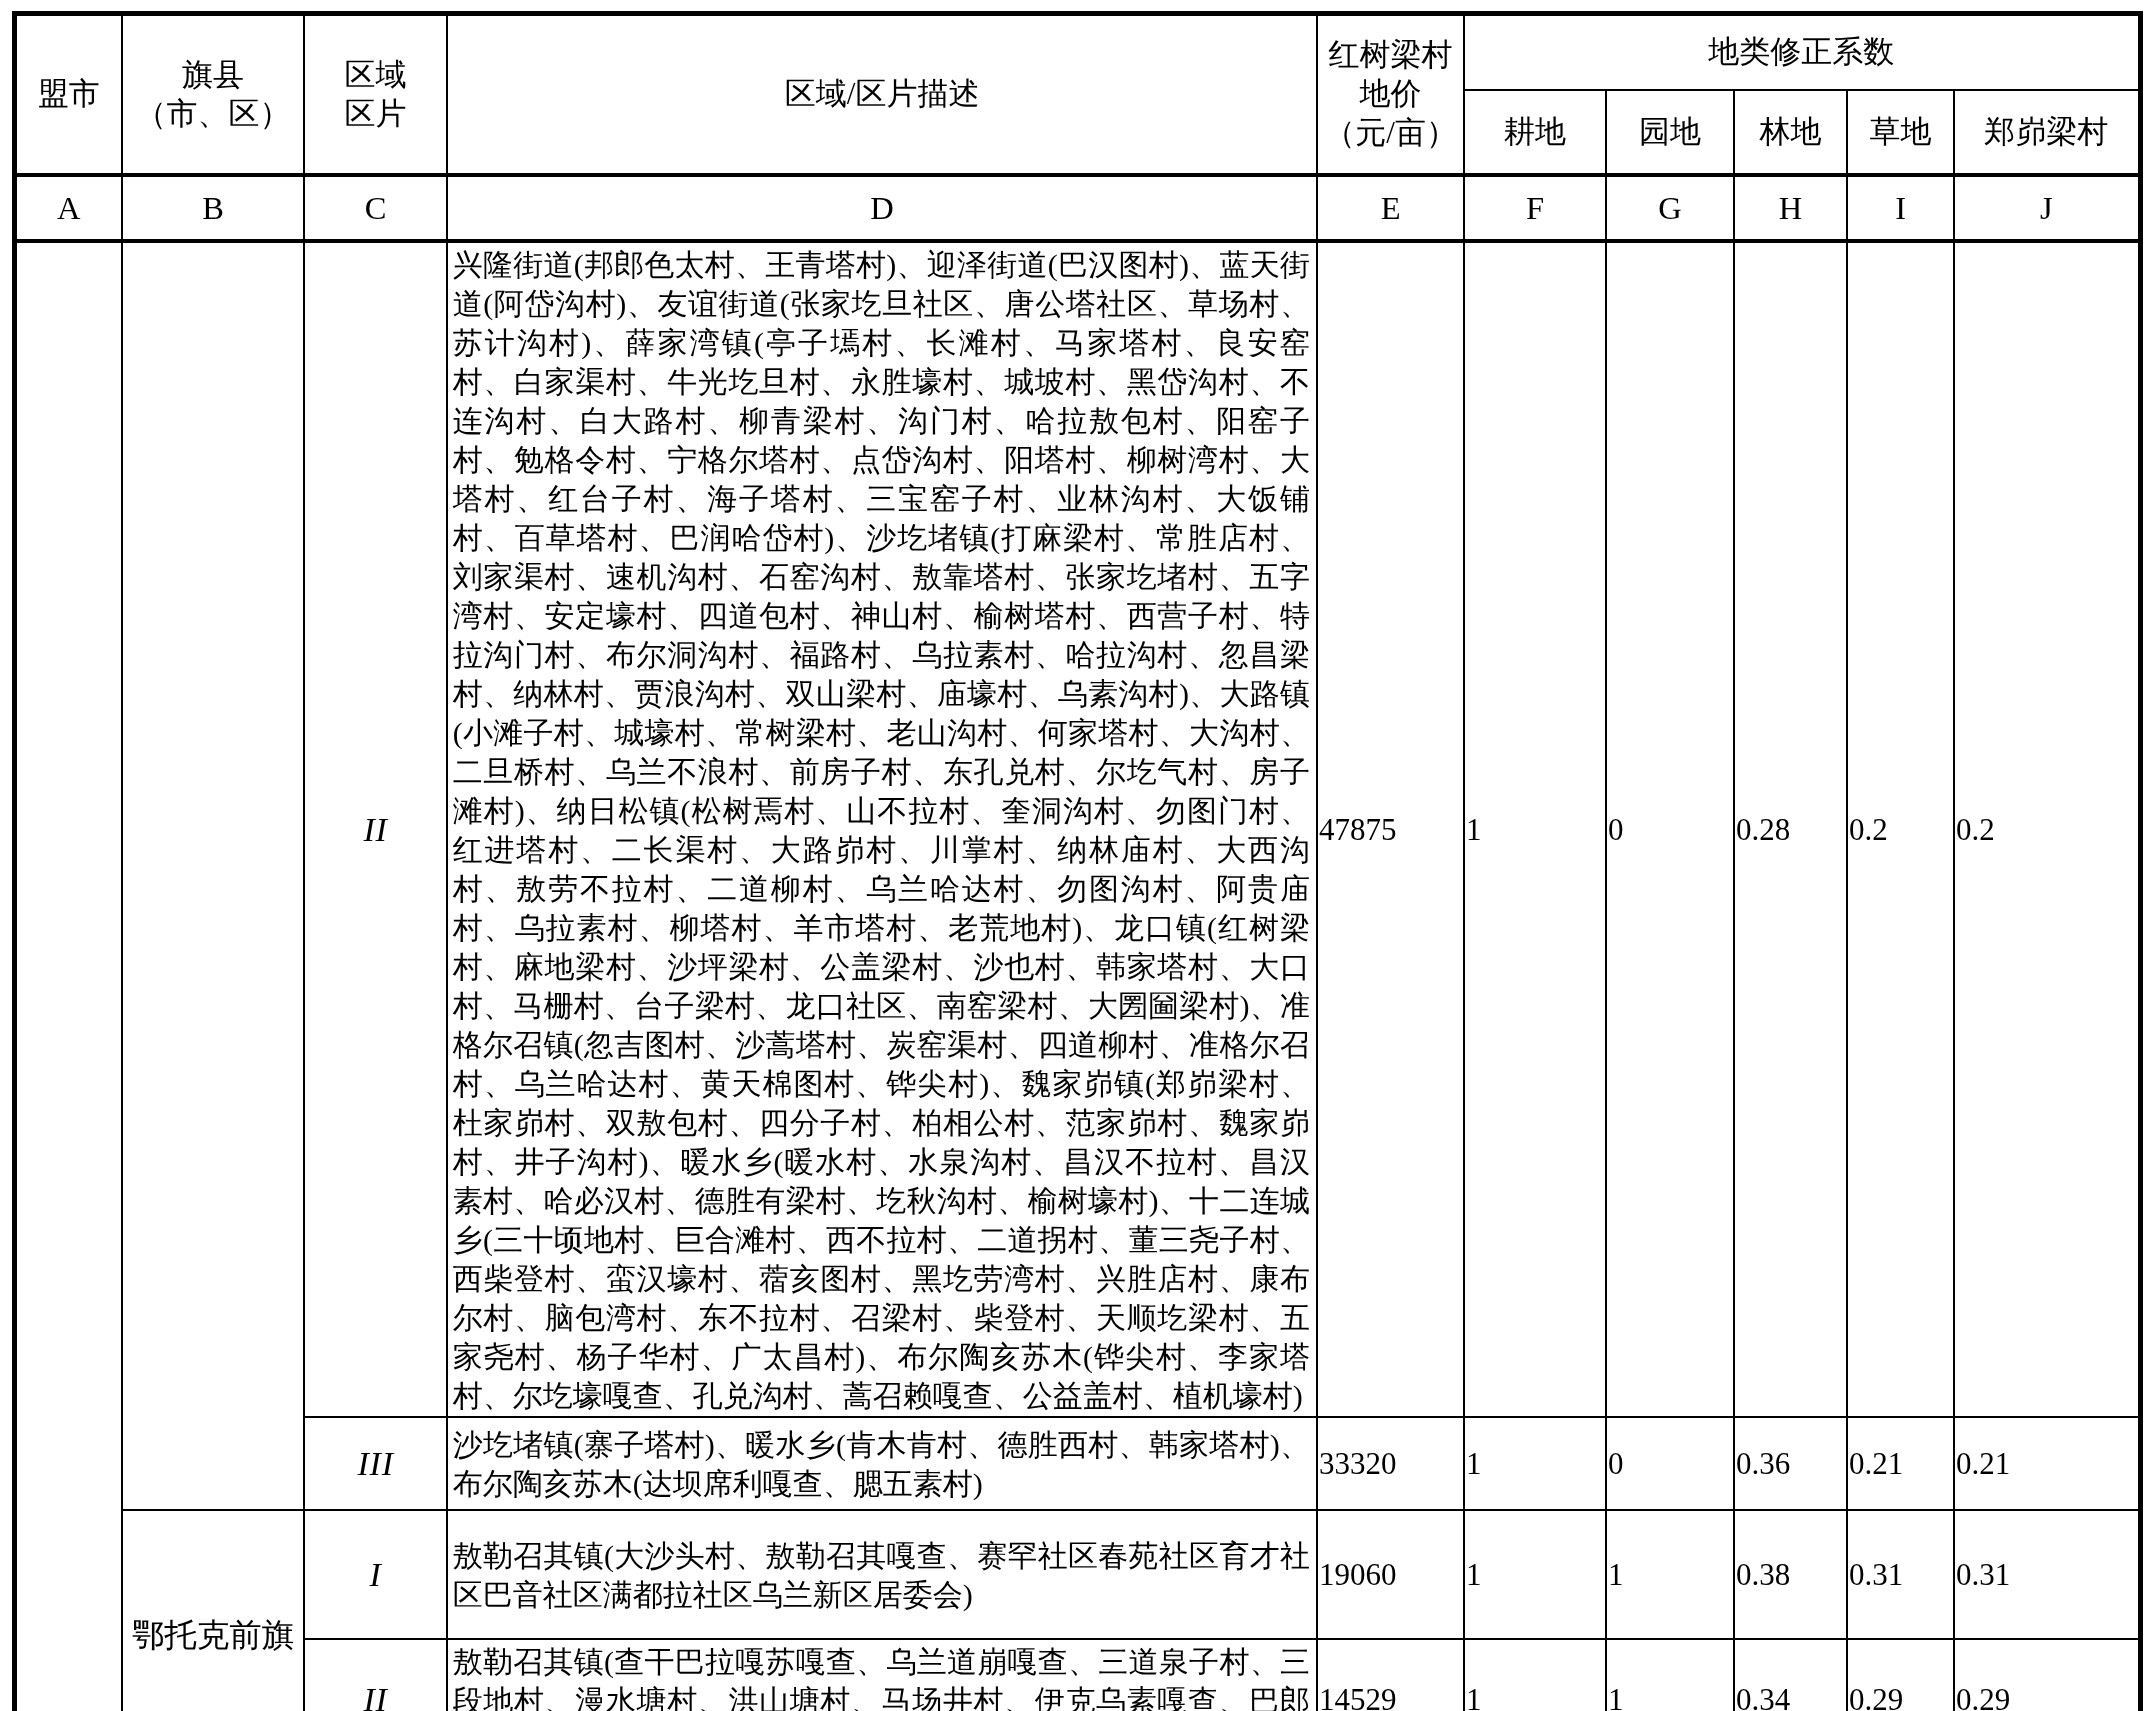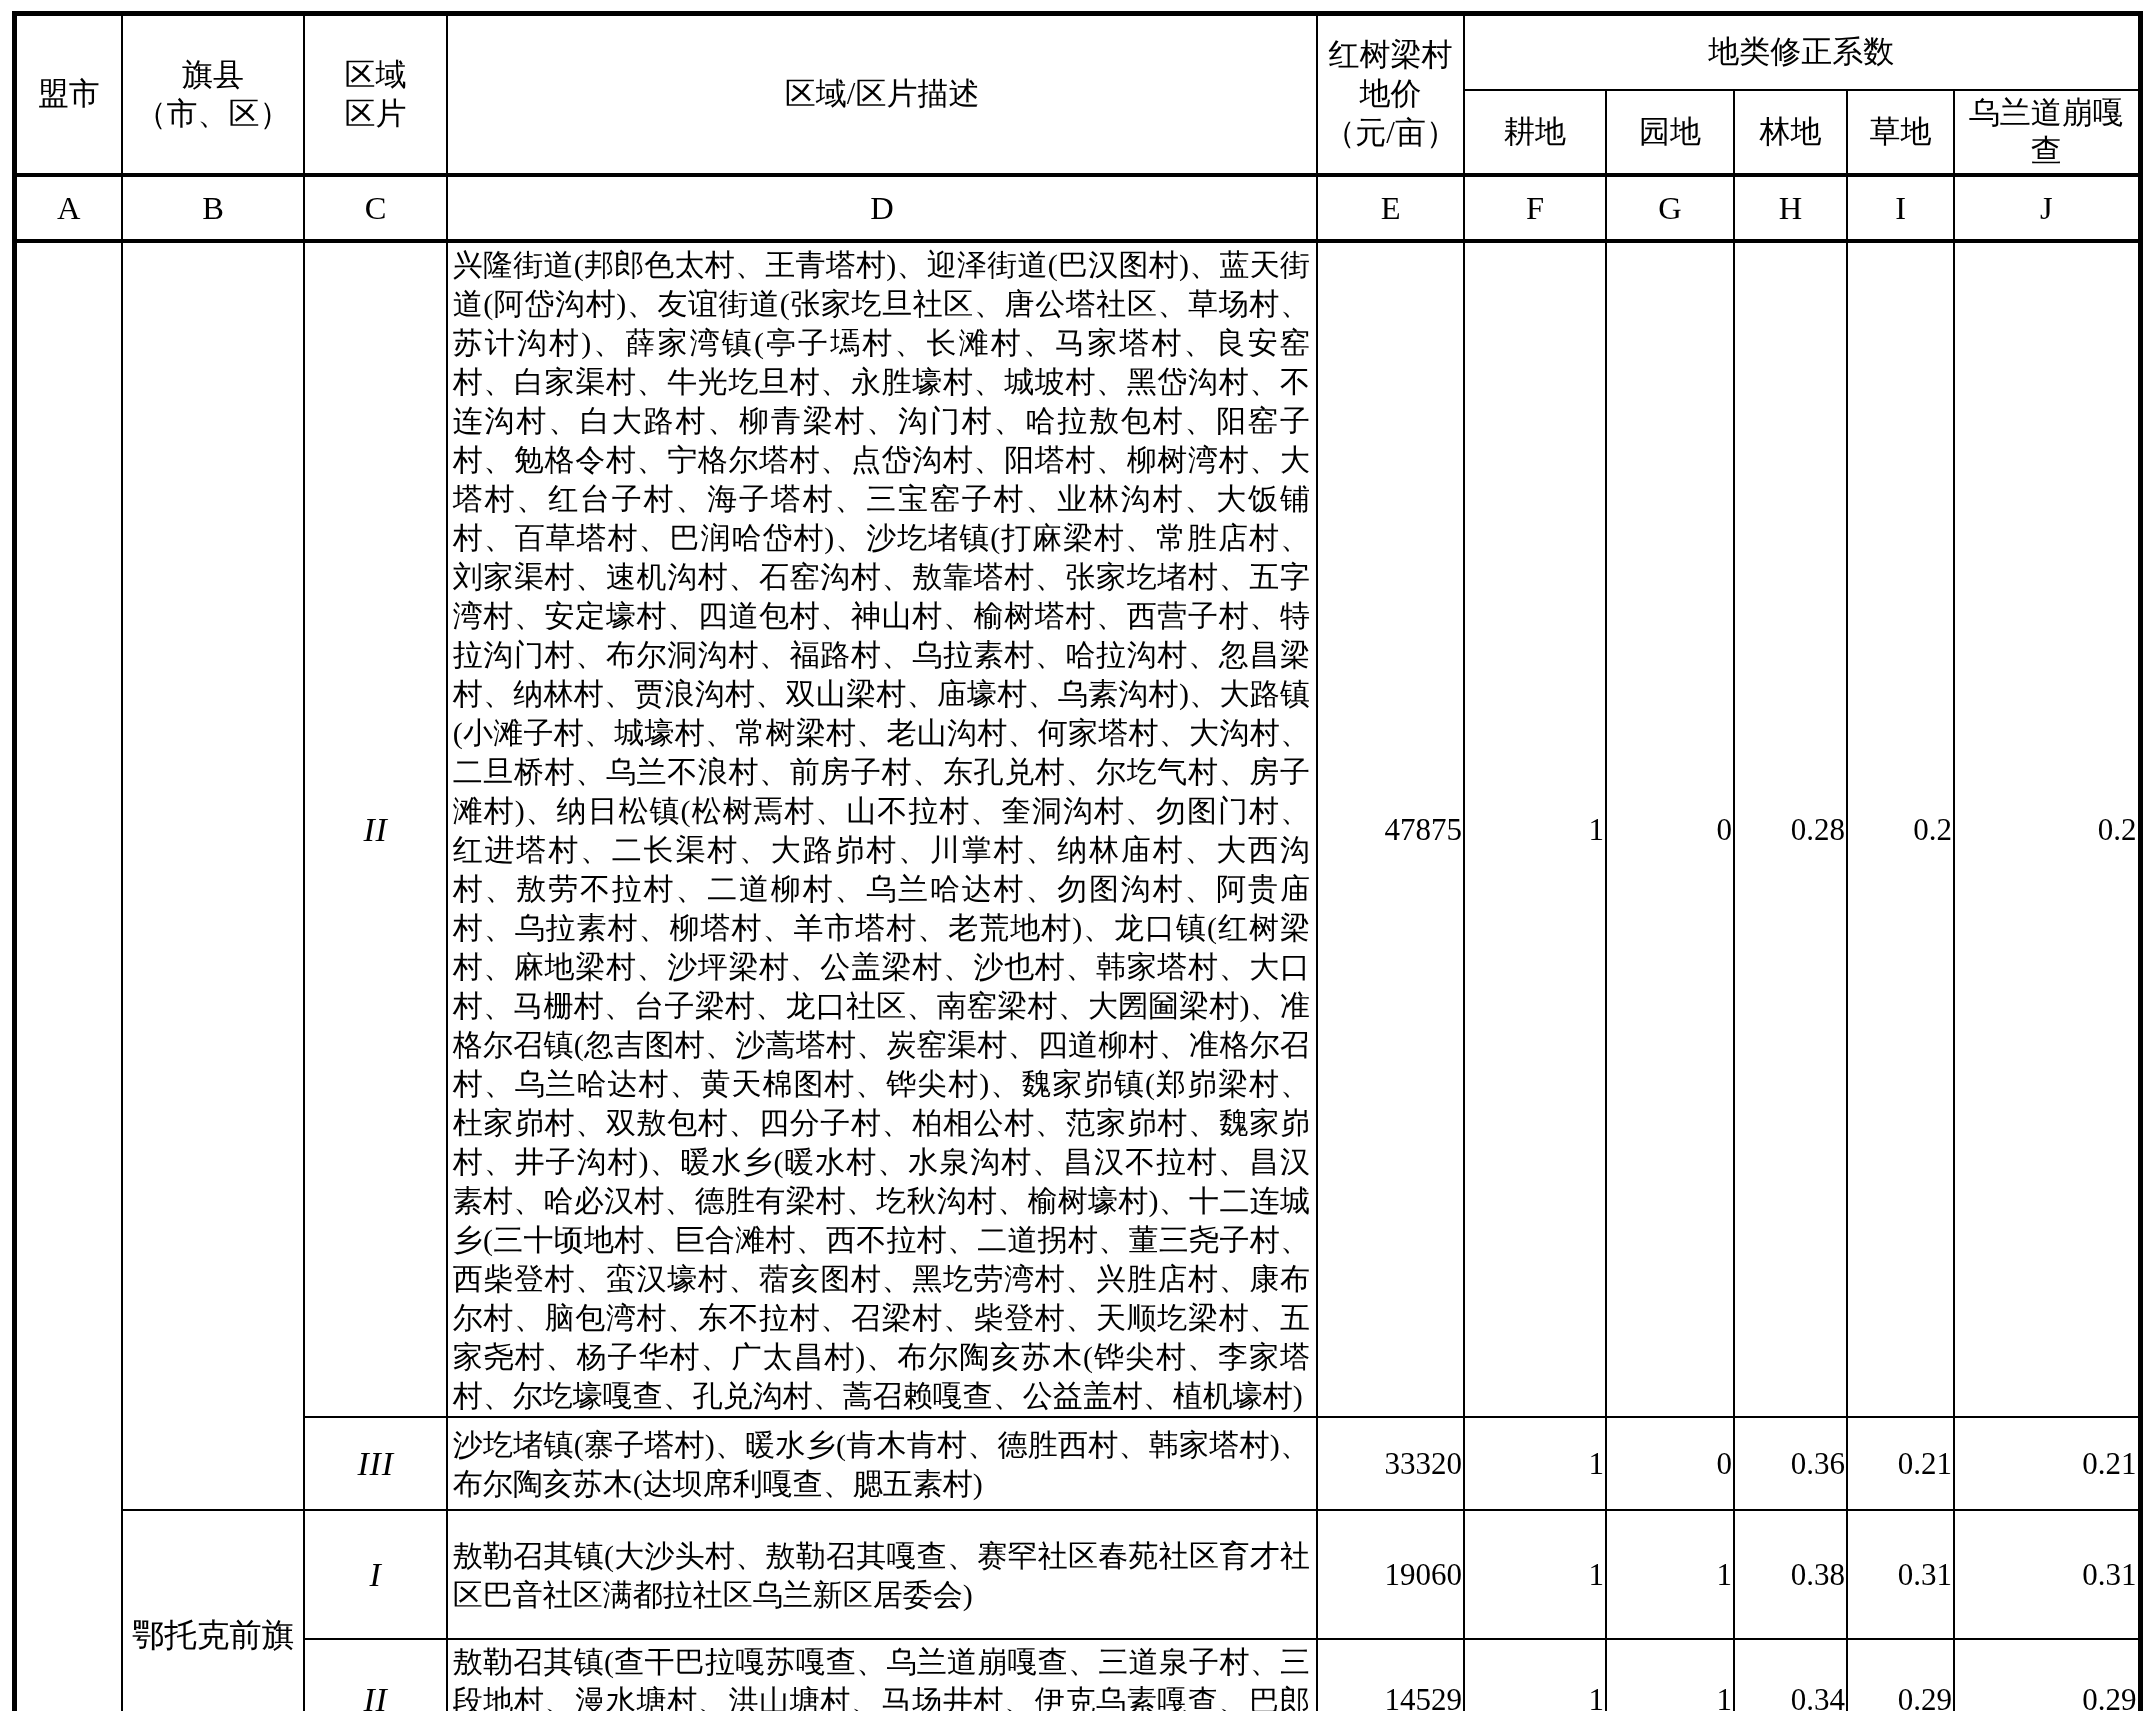--- a/index.html
+++ b/index.html
@@ -58,21 +58,21 @@
   .desc {
     font-size: 30px;
     line-height: 39px;
     text-align: justify;
     text-justify: inter-ideograph;
     padding: 1.5px 6.2px 1.5px 4.6px;
     word-break: break-all;
   }
   .num {
     font-size: 31px;
-    text-align: right;
+    text-align: left;
   }
   .bname {
     font-size: 32.5px;
     text-align: center;
   }
 </style>
 </head>
 <body>
 
 <table class="land-table">
@@ -101,21 +101,21 @@
 地价
 （元/亩）</td>
     <td class="hdr" colspan="5">地类修正系数</td>
   </tr>
 
   <tr class="hr2">
     <td class="hdr">耕地</td>
     <td class="hdr">园地</td>
     <td class="hdr">林地</td>
     <td class="hdr">草地</td>
-    <td class="hdr">乌兰道崩嘎查</td>
+    <td class="hdr">郑峁梁村</td>
   </tr>
 
   <tr class="hletters">
     <td class="letter">A</td>
     <td class="letter">B</td>
     <td class="letter">C</td>
     <td class="letter">D</td>
     <td class="letter">E</td>
     <td class="letter">F</td>
     <td class="letter">G</td>

